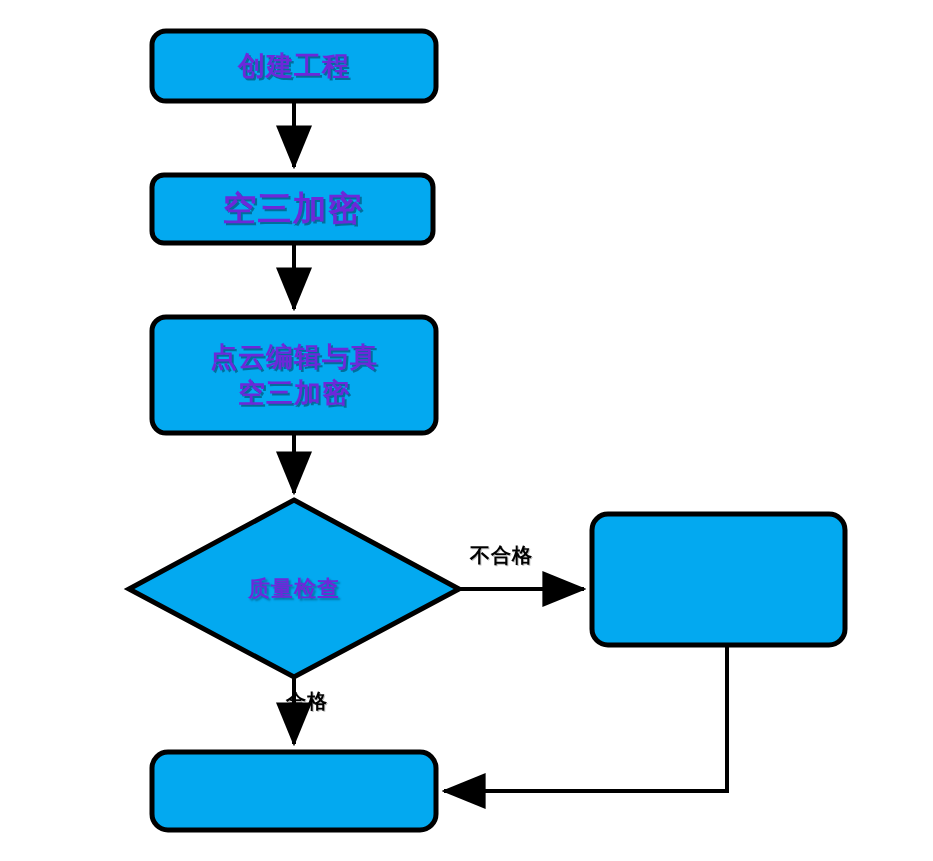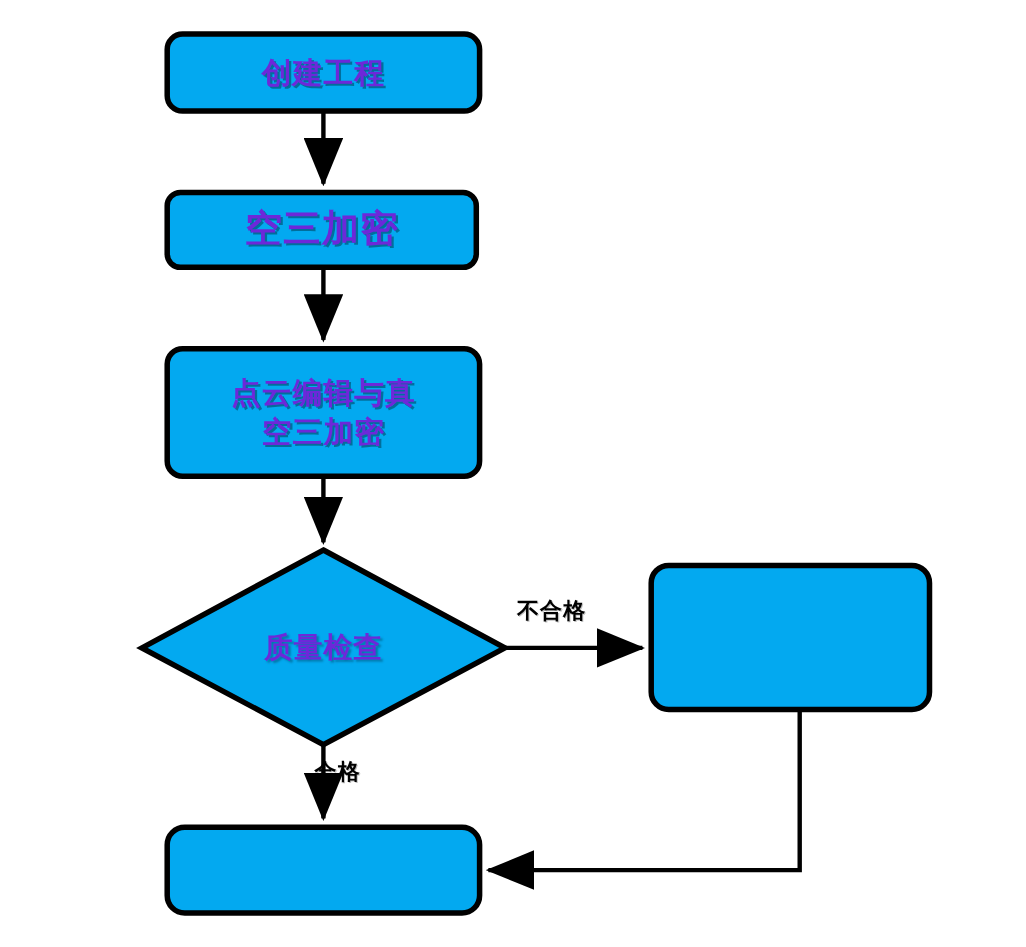--- a/index.html
+++ b/index.html
@@ -114,21 +114,21 @@
 
   <div class="node-text" style="left:152px; top:175px; width:281px; height:68px; font-size:34px;">
     <span>空三加密</span>
   </div>
 
   <div class="node-text" style="left:152px; top:317px; width:284px; height:116px; font-size:27px;">
     <span>点云编辑与真</span>
     <span>空三加密</span>
   </div>
 
-  <div class="node-text thin" style="left:194px; top:554px; width:200px; height:70px; font-size:26px;">
+  <div class="node-text thin" style="left:194px; top:554px; width:200px; height:70px; font-size:22px;">
     <span>质量检查</span>
   </div>
 
 
 
   <div class="edge-label" style="left:470px; top:542px;">不合格</div>
 
   <div class="edge-label" style="left:286px; top:688px;">合格</div>
 
 </div>

